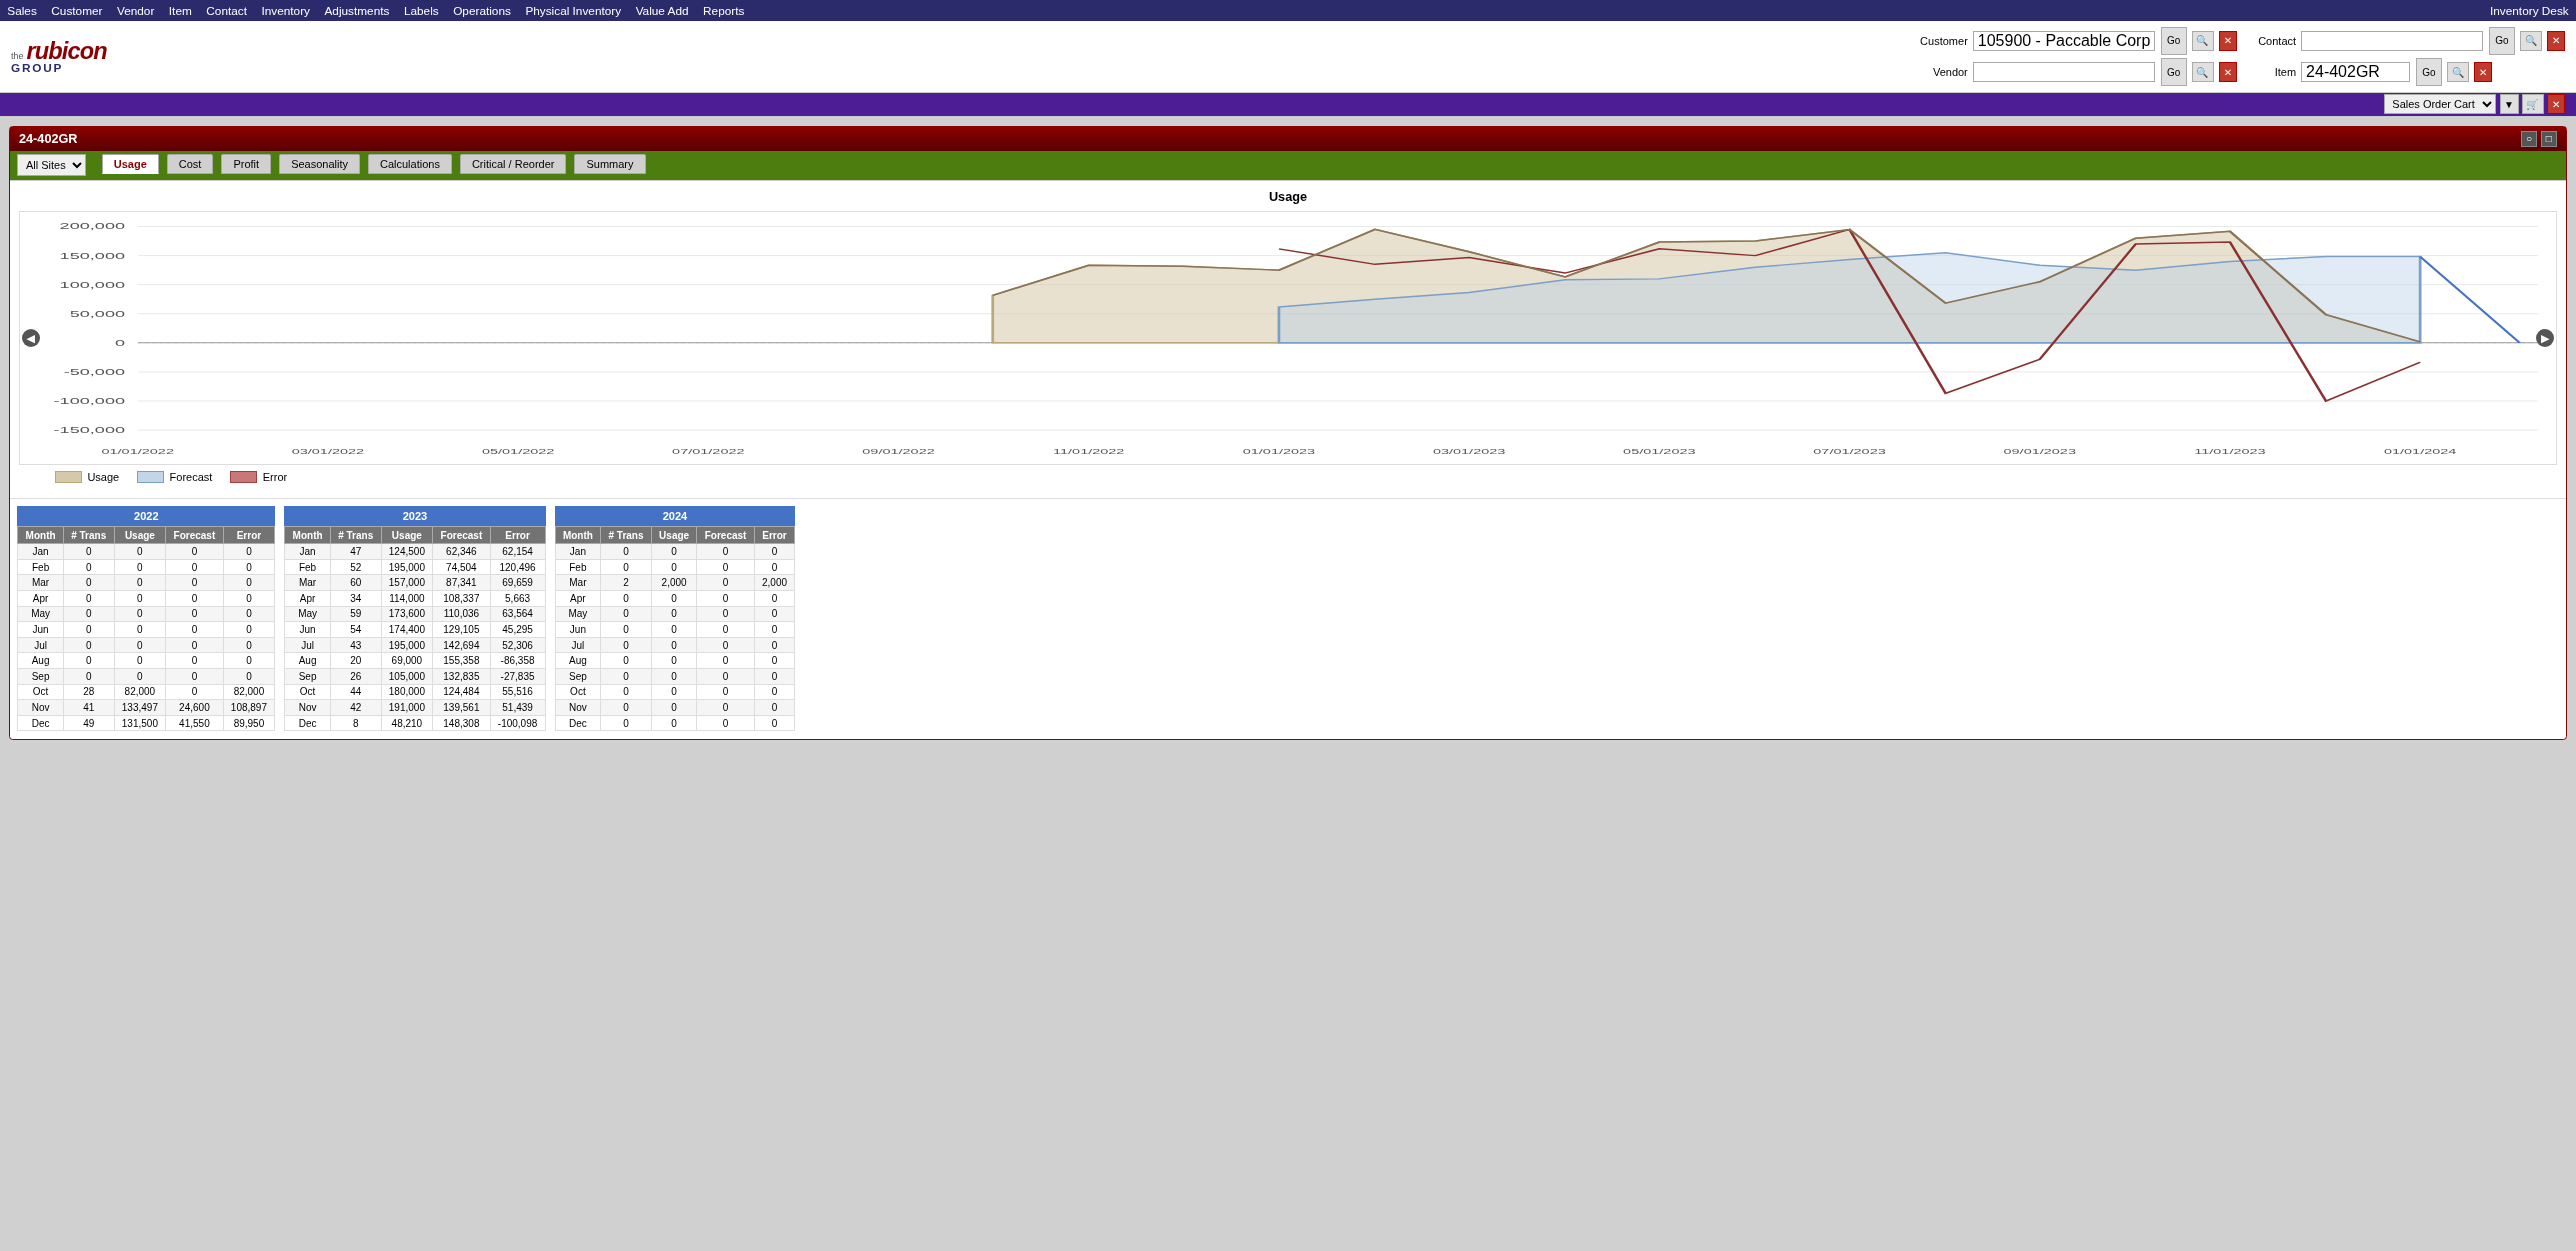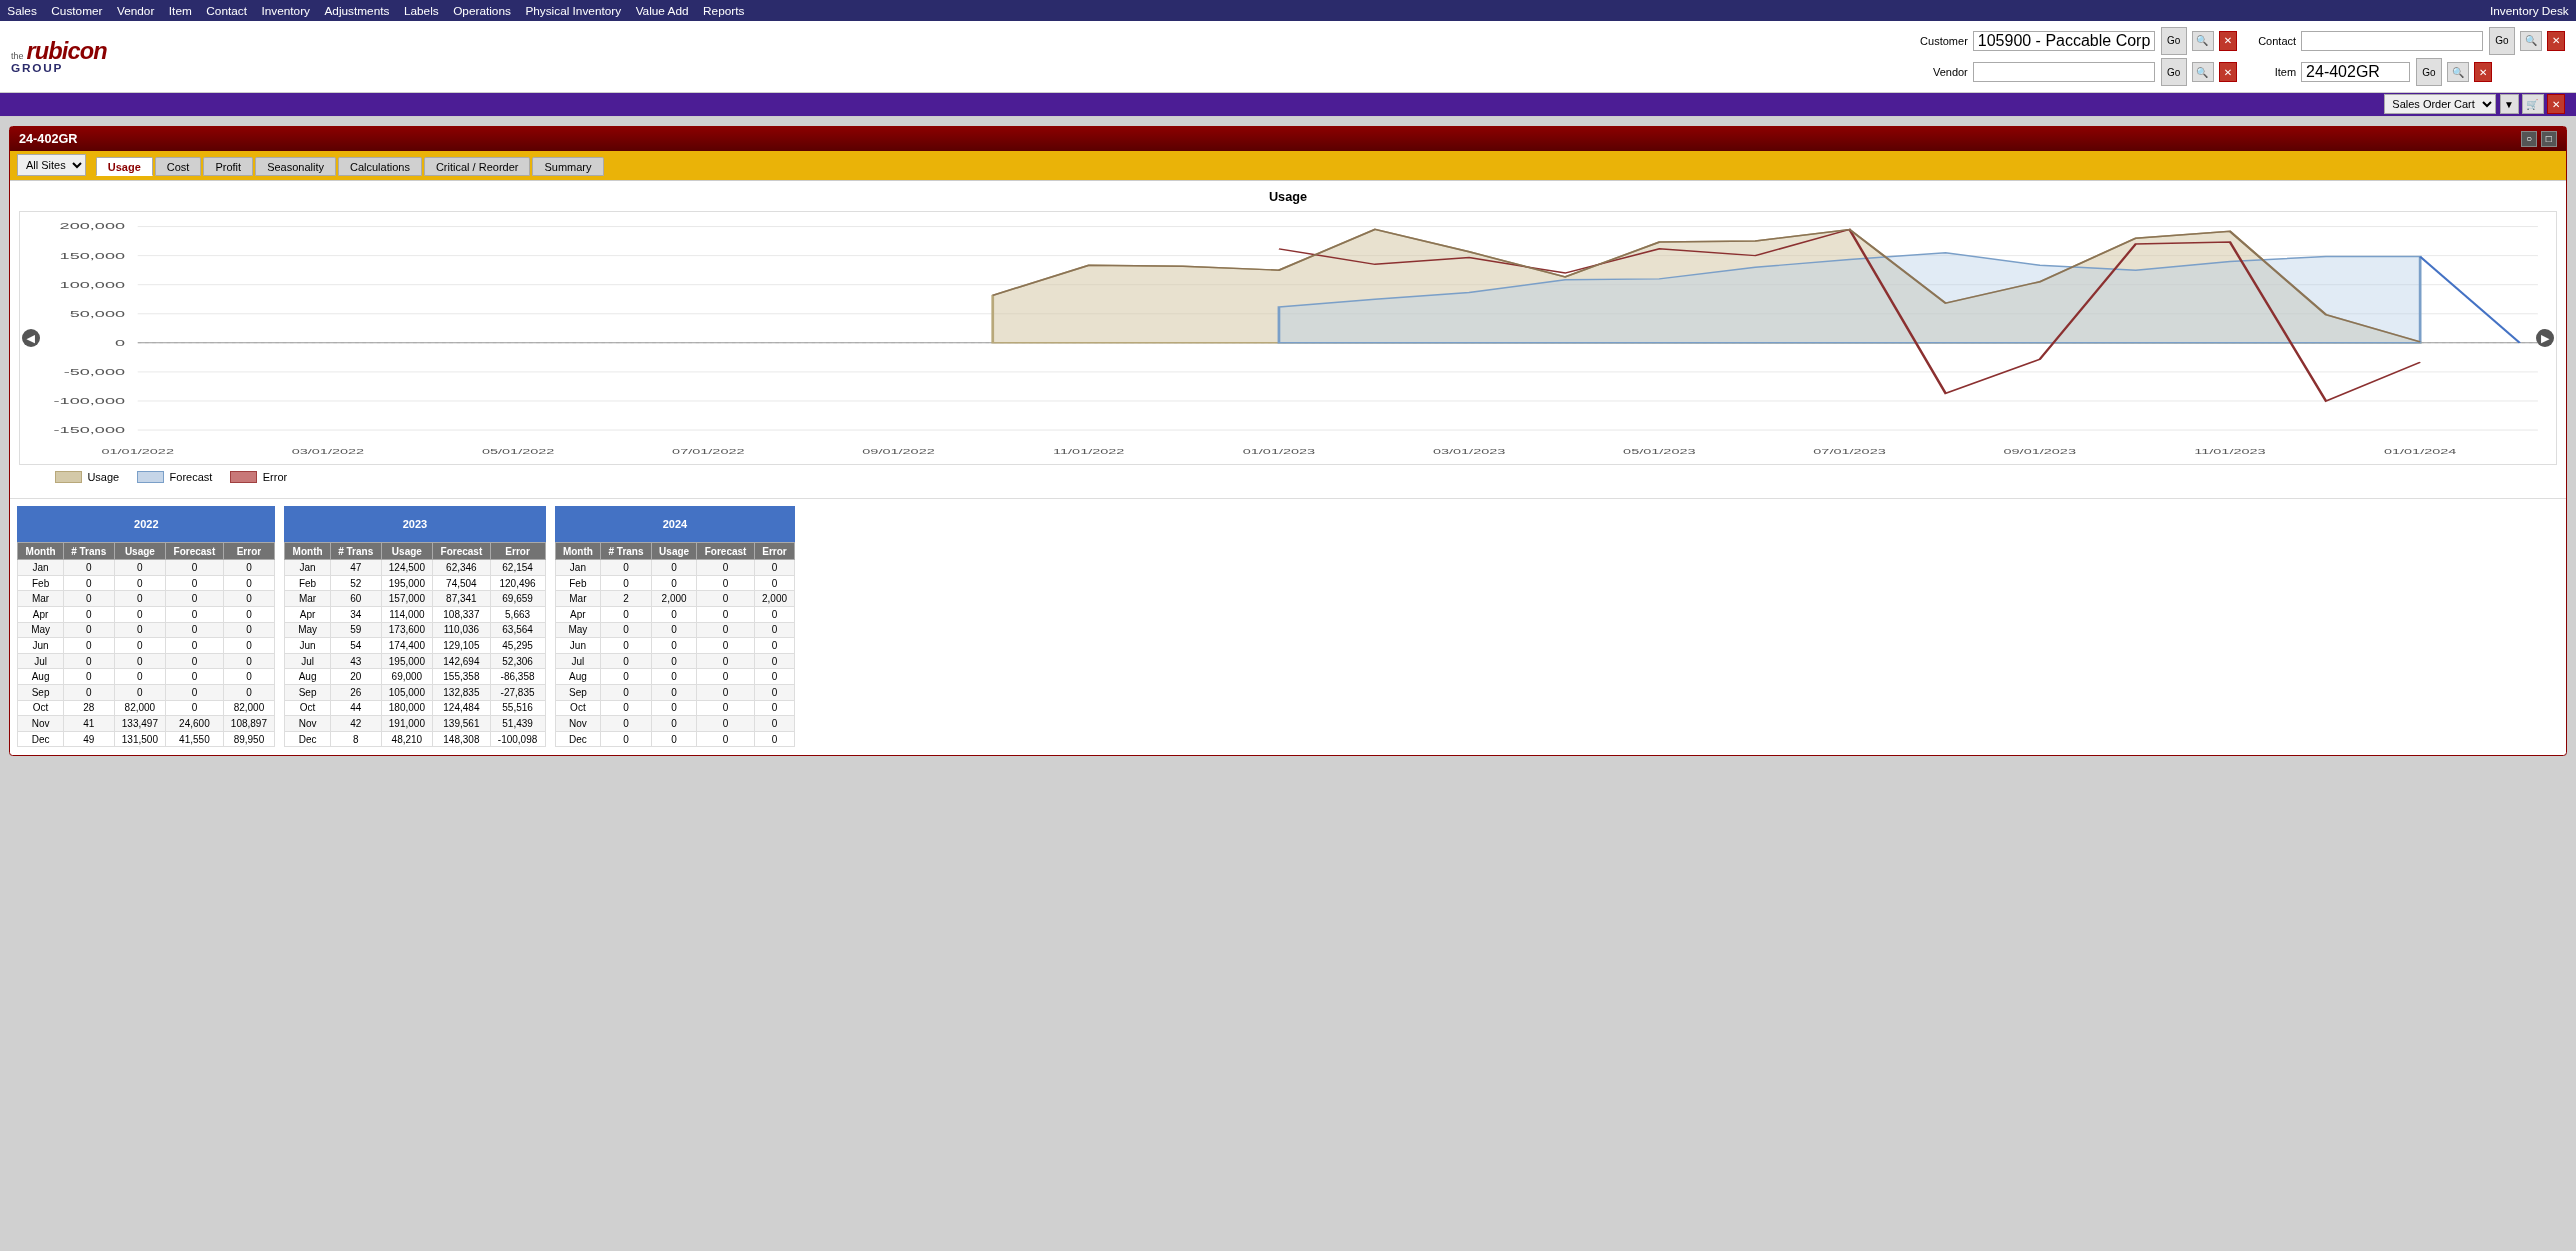--- a/index.html
+++ b/index.html
@@ -108,25 +108,25 @@
       border: 0.9px solid #888;
       width: 16.3px;
       height: 16.3px;
       font-size: 10px;
       cursor: pointer;
       display: flex; align-items: center; justify-content: center;
     }
 
     
     #tabs-row {
-      background: #eab308;
+      background: #4d7c0f;
       display: flex;
-      align-items: flex-end;
+      align-items: flex-start;
       padding: 3.6px 7.3px;
-      gap: 2px;
+      gap: 8px;
       border-bottom: 0.9px solid #ccc;
     }
     .sites-select {
       border: 0.9px solid #aaa;
       font-size: 11px;
       height: 22px;
       padding: 0 3.6px;
       margin-right: 7.3px;
     }
     .tab {
@@ -191,21 +191,21 @@
     .year-table-container {
       display: inline-block;
       vertical-align: top;
       margin-right: 3.6px;
     }
     .year-header {
       background: #4472c4;
       color: white;
       text-align: center;
       font-weight: bold;
-      padding: 12px;
+      padding: 4px;
       font-size: 11px;
     }
     table {
       border-collapse: collapse;
       font-size: 10px;
     }
     table th {
       background: #737373;
       color: white;
       padding: 2.7px 7.3px;

